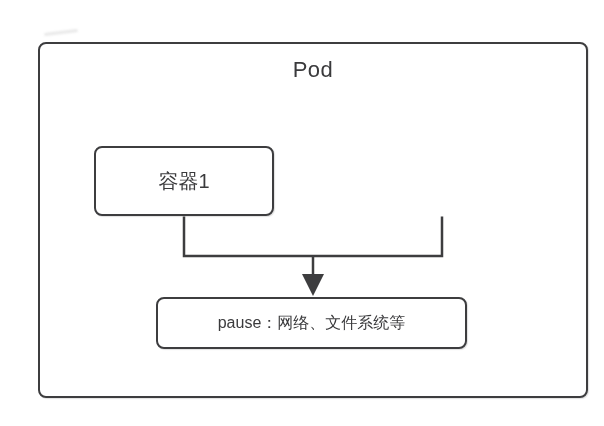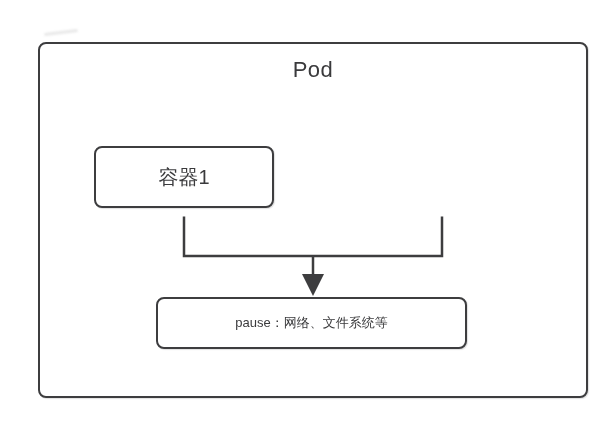--- a/index.html
+++ b/index.html
@@ -37,23 +37,23 @@
     border: 2.5px solid #3d3d3f;
     border-radius: 8px;
     background: #ffffff;
     box-shadow: 1px 1px 1px rgba(0,0,0,0.12);
     display: flex;
     align-items: center;
     justify-content: center;
     font-size: 20px;
     color: #3a3a3c;
   }
-  .container-1 { left: 94px;  top: 146px; width: 180px; height: 62px; }
+  .container-1 { left: 94px;  top: 146px; width: 180px; height: 70px; }
   .container-2 { left: 352px; top: 146px; width: 180px; height: 70px; }
-  .pause-box   { left: 156px; top: 297px; width: 311px; height: 52px; font-size: 13px; }
+  .pause-box   { left: 156px; top: 297px; width: 311px; height: 52px; font-size: 16px; }
   .connector-svg {
     position: absolute;
     left: 0; top: 0;
     width: 604px; height: 426px;
     pointer-events: none;
   }
   .smudge {
     position: absolute;
     left: 44px; top: 31px;
     width: 34px; height: 3px;

